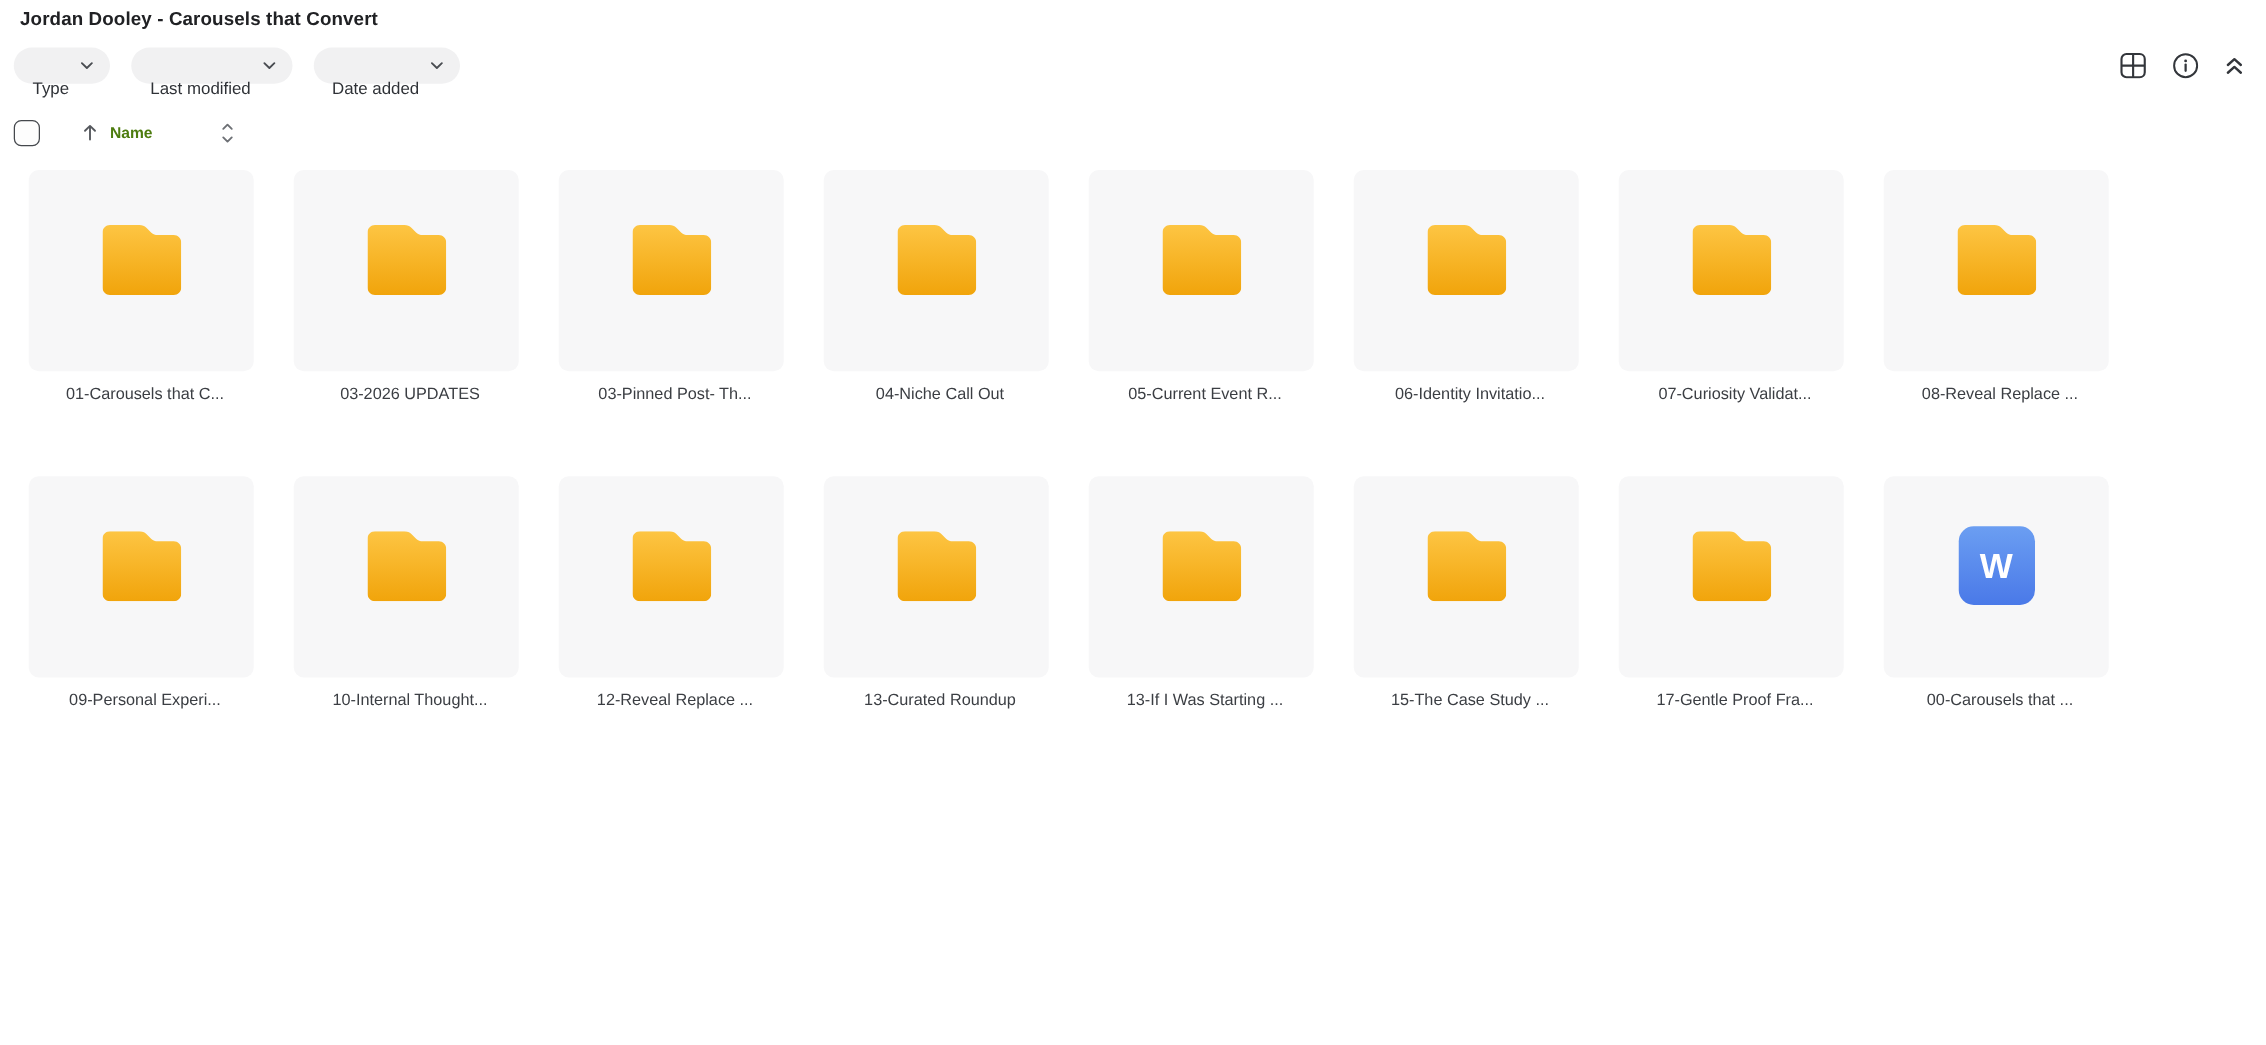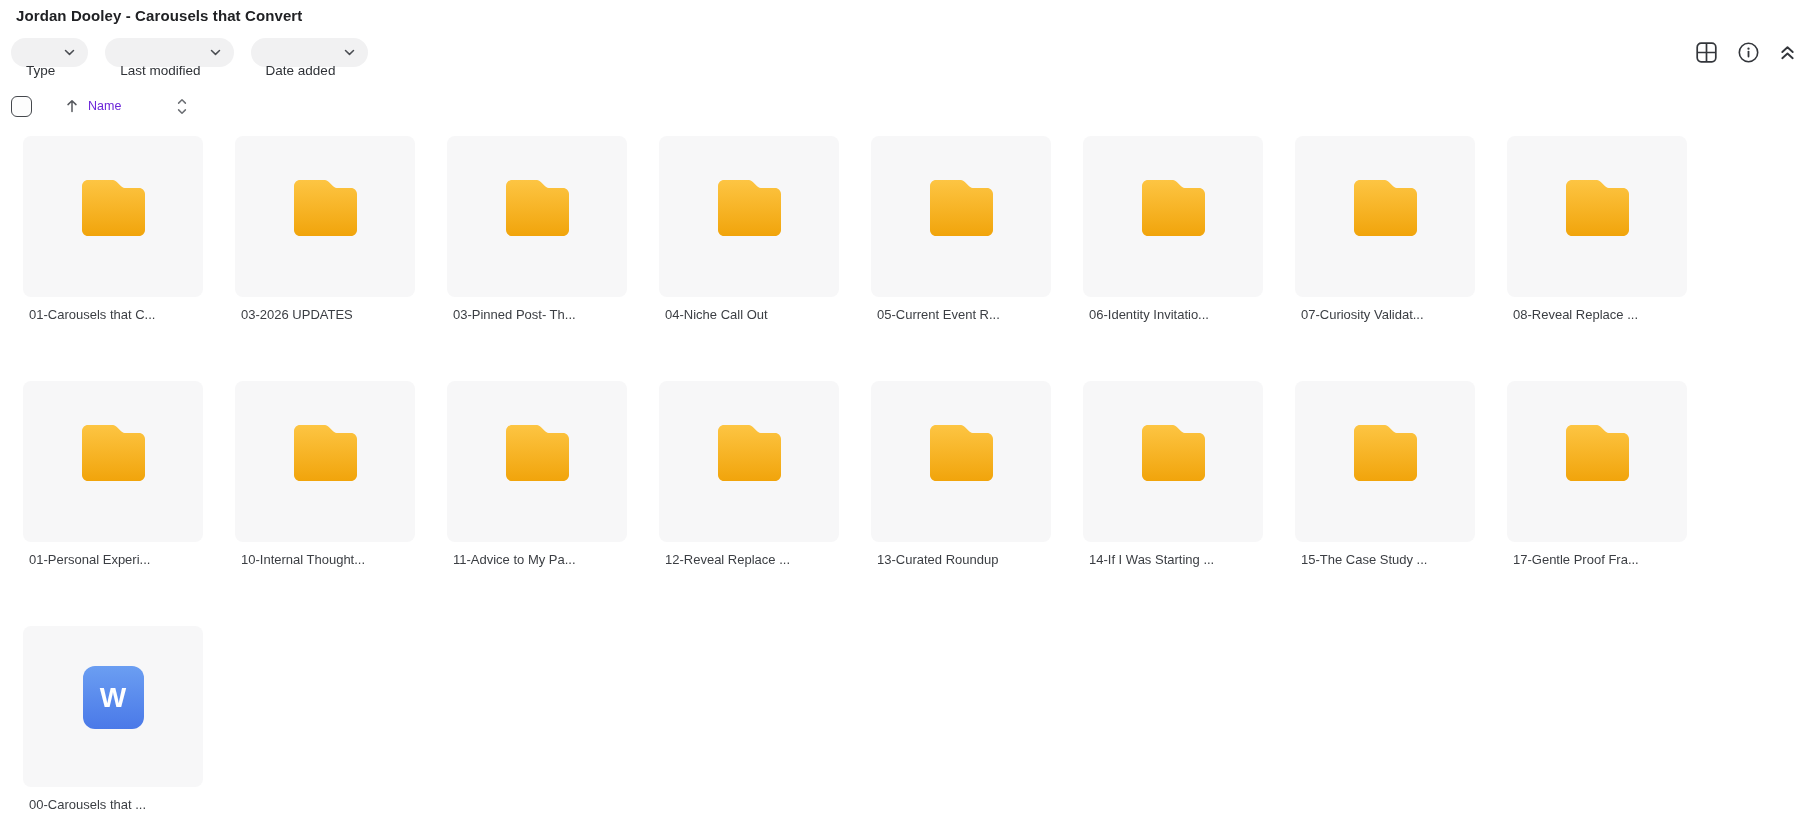--- a/index.html
+++ b/index.html
@@ -19,26 +19,26 @@
 
   .header-icons { position:absolute; right:18px; top:38px; height:29px;
                   display:flex; align-items:center; gap:21px; }
   .hicon { display:flex; align-items:center; justify-content:center; cursor:pointer; }
 
   
   .select-all { position:absolute; left:11px; top:96px; width:21px; height:21px;
                 border:1.5px solid #45484d; border-radius:6px; background:#fdfdfd; cursor:pointer; }
   .sort-name { position:absolute; left:66px; top:99px; display:flex; align-items:center;
                gap:10px; cursor:pointer; }
-  .sort-name .lbl { font-size:12.5px; color:#6d28d9; }
+  .sort-name .lbl { font-size:12.5px; color:#4d7c0f;font-weight:bold; }
   .sort-updown { position:absolute; left:177px; top:98px; cursor:pointer; }
 
   
   .grid { position:absolute; left:23px; top:136px;
-          display:grid; grid-template-columns:repeat(8,180px); column-gap:32px; row-gap:58px; }
+          display:grid; grid-template-columns:repeat(8,180px); column-gap:32px; row-gap:58px;text-align:center; }
   .cell { width:180px; }
   .tile { width:180px; height:161px; background:#f7f7f8; border-radius:8px;
           display:flex; align-items:center; justify-content:center; cursor:pointer; }
   .tile .icon-wrap { transform:translateY(-9px); display:flex; }
   .file-name { margin-top:10px; padding-left:6px; font-size:13px; line-height:16px;
                color:#3b3e43; white-space:nowrap; overflow:hidden; }
   .word-badge { width:61px; height:63px; border-radius:12px;
                 background:linear-gradient(180deg,#6b9ef2 0%,#4a79e8 100%);
                 display:flex; align-items:center; justify-content:center;
                 color:#ffffff; font-weight:700; font-size:28px; }
@@ -261,58 +261,41 @@
             <linearGradient id="folderGrad" x1="0" y1="0" x2="0" y2="1">
               <stop offset="0" stop-color="#FDC543"></stop>
               <stop offset="1" stop-color="#F1A40B"></stop>
             </linearGradient>
           </defs>
           <path d="M0 50 V6 C0 2.7 2.7 0 6 0 H29.5 C31.9 0 33.6 0.6 35.1 2.2 L39.1 6.2 C40.5 7.6 42.1 8 44.3 8 H57 C60.3 8 63 10.7 63 14 V50 C63 53.3 60.3 56 57 56 H6 C2.7 56 0 53.3 0 50 Z" fill="url(#folderGrad)"></path>
         </svg>
 
       </div>
     </div>
-    <div class="file-name">01-Personal Experi...</div>
+    <div class="file-name">09-Personal Experi...</div>
   </div>
 
   <div class="cell">
     <div class="tile">
       <div class="icon-wrap">
         <svg class="proto-folder" width="63" height="56" viewBox="0 0 63 56">
           <defs>
             <linearGradient id="folderGrad" x1="0" y1="0" x2="0" y2="1">
               <stop offset="0" stop-color="#FDC543"></stop>
               <stop offset="1" stop-color="#F1A40B"></stop>
             </linearGradient>
           </defs>
           <path d="M0 50 V6 C0 2.7 2.7 0 6 0 H29.5 C31.9 0 33.6 0.6 35.1 2.2 L39.1 6.2 C40.5 7.6 42.1 8 44.3 8 H57 C60.3 8 63 10.7 63 14 V50 C63 53.3 60.3 56 57 56 H6 C2.7 56 0 53.3 0 50 Z" fill="url(#folderGrad)"></path>
         </svg>
 
       </div>
     </div>
     <div class="file-name">10-Internal Thought...</div>
   </div>
 
-  <div class="cell">
-    <div class="tile">
-      <div class="icon-wrap">
-        <svg class="proto-folder" width="63" height="56" viewBox="0 0 63 56">
-          <defs>
-            <linearGradient id="folderGrad" x1="0" y1="0" x2="0" y2="1">
-              <stop offset="0" stop-color="#FDC543"></stop>
-              <stop offset="1" stop-color="#F1A40B"></stop>
-            </linearGradient>
-          </defs>
-          <path d="M0 50 V6 C0 2.7 2.7 0 6 0 H29.5 C31.9 0 33.6 0.6 35.1 2.2 L39.1 6.2 C40.5 7.6 42.1 8 44.3 8 H57 C60.3 8 63 10.7 63 14 V50 C63 53.3 60.3 56 57 56 H6 C2.7 56 0 53.3 0 50 Z" fill="url(#folderGrad)"></path>
-        </svg>
-
-      </div>
-    </div>
-    <div class="file-name">11-Advice to My Pa...</div>
-  </div>
 
   <div class="cell">
     <div class="tile">
       <div class="icon-wrap">
         <svg class="proto-folder" width="63" height="56" viewBox="0 0 63 56">
           <defs>
             <linearGradient id="folderGrad" x1="0" y1="0" x2="0" y2="1">
               <stop offset="0" stop-color="#FDC543"></stop>
               <stop offset="1" stop-color="#F1A40B"></stop>
             </linearGradient>
@@ -351,21 +334,21 @@
             <linearGradient id="folderGrad" x1="0" y1="0" x2="0" y2="1">
               <stop offset="0" stop-color="#FDC543"></stop>
               <stop offset="1" stop-color="#F1A40B"></stop>
             </linearGradient>
           </defs>
           <path d="M0 50 V6 C0 2.7 2.7 0 6 0 H29.5 C31.9 0 33.6 0.6 35.1 2.2 L39.1 6.2 C40.5 7.6 42.1 8 44.3 8 H57 C60.3 8 63 10.7 63 14 V50 C63 53.3 60.3 56 57 56 H6 C2.7 56 0 53.3 0 50 Z" fill="url(#folderGrad)"></path>
         </svg>
 
       </div>
     </div>
-    <div class="file-name">14-If I Was Starting ...</div>
+    <div class="file-name">13-If I Was Starting ...</div>
   </div>
 
   <div class="cell">
     <div class="tile">
       <div class="icon-wrap">
         <svg class="proto-folder" width="63" height="56" viewBox="0 0 63 56">
           <defs>
             <linearGradient id="folderGrad" x1="0" y1="0" x2="0" y2="1">
               <stop offset="0" stop-color="#FDC543"></stop>
               <stop offset="1" stop-color="#F1A40B"></stop>

